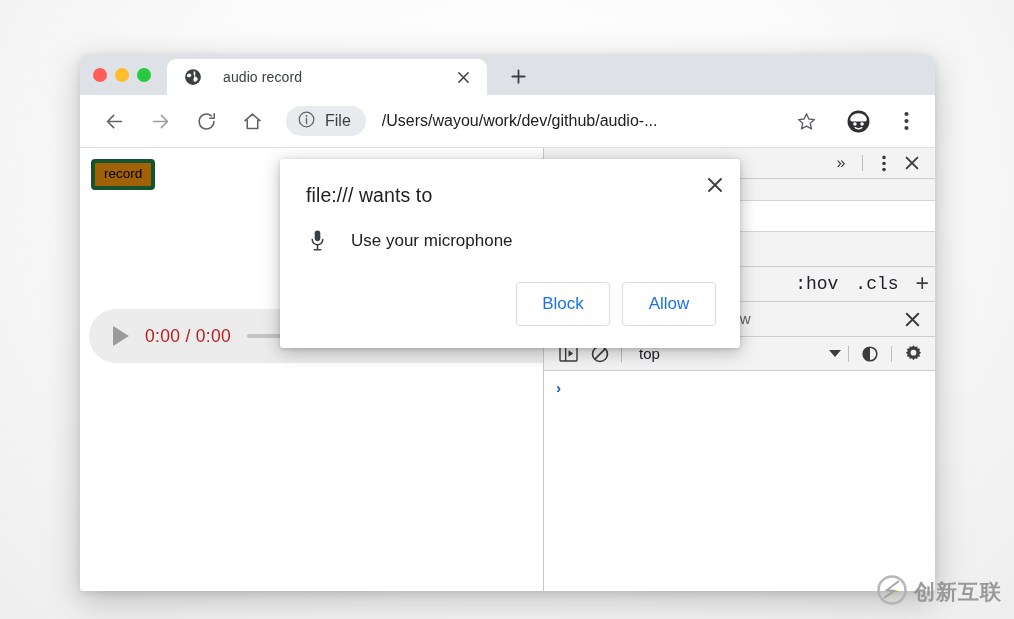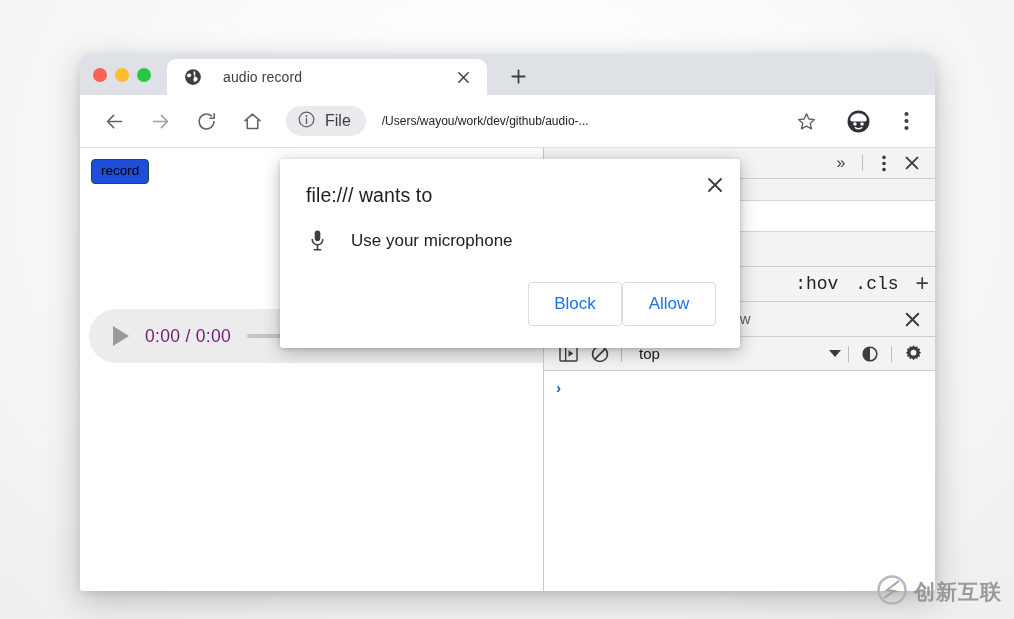--- a/index.html
+++ b/index.html
@@ -122,21 +122,21 @@
     background: #e8eaed;
     border-radius: 15px;
     padding: 0 15px 0 11px;
     flex: 0 0 auto;
   }
   #file-chip-label {
     font-size: 16px;
     color: #3c4043;
   }
   #omnibox-url {
-    font-size: 12px;
+    font-size: 16px;
     color: #202124;
     margin-left: 16px;
     white-space: nowrap;
     overflow: hidden;
     flex: 1;
     min-width: 0;
   }
   #star-button, #profile-button, #menu-button {
     width: 34px; height: 34px;
     display: flex; align-items: center; justify-content: center;
@@ -163,22 +163,22 @@
     border-right: 1px solid #c7c7c7;
     overflow: hidden;
   }
   #record-button {
     position: absolute;
     left: 11px;
     top: 11px;
     font-size: 13.5px;
     font-family: "Liberation Sans", sans-serif;
     color: #000000;
-    background: #1d4ed8;
-    border: 1px solid #14532d;
+    background: #a16207;
+    border: 4px solid #14532d;
     border-radius: 4px;
     padding: 3px 9px;
     line-height: 1.25;
   }
   #audio-player {
     position: absolute;
     left: 9px;
     top: 161px;
     width: 480px;
     height: 54px;
@@ -192,21 +192,21 @@
   #audio-play-icon {
     width: 0; height: 0;
     border-left: 16px solid #9a9a9a;
     border-top: 10px solid transparent;
     border-bottom: 10px solid transparent;
     flex: 0 0 auto;
     margin-left: 6px;
   }
   #audio-time {
     font-size: 17.5px;
-    color: #701a75;
+    color: #b91c1c;
     font-family: "Liberation Sans", sans-serif;
     white-space: nowrap;
     letter-spacing: 0.3px;
   }
   #audio-track {
     flex: 1;
     height: 4px;
     background: #c4c4c4;
     border-radius: 2px;
     margin-right: 20px;
@@ -444,20 +444,21 @@
     font-size: 17px;
     color: #202124;
     margin-left: 23px;
     text-align: center;
   }
   #dialog-actions {
     position: absolute;
     right: 24px;
     bottom: 22px;
     display: flex;
+    gap: 12px;
   }
   .dialog-btn {
     min-width: 94px;
     height: 44px;
     background: #ffffff;
     border: 1px solid #dadce0;
     border-radius: 4px;
     color: #1a73e8;
     font-size: 17px;
     font-family: "Liberation Sans", sans-serif;

